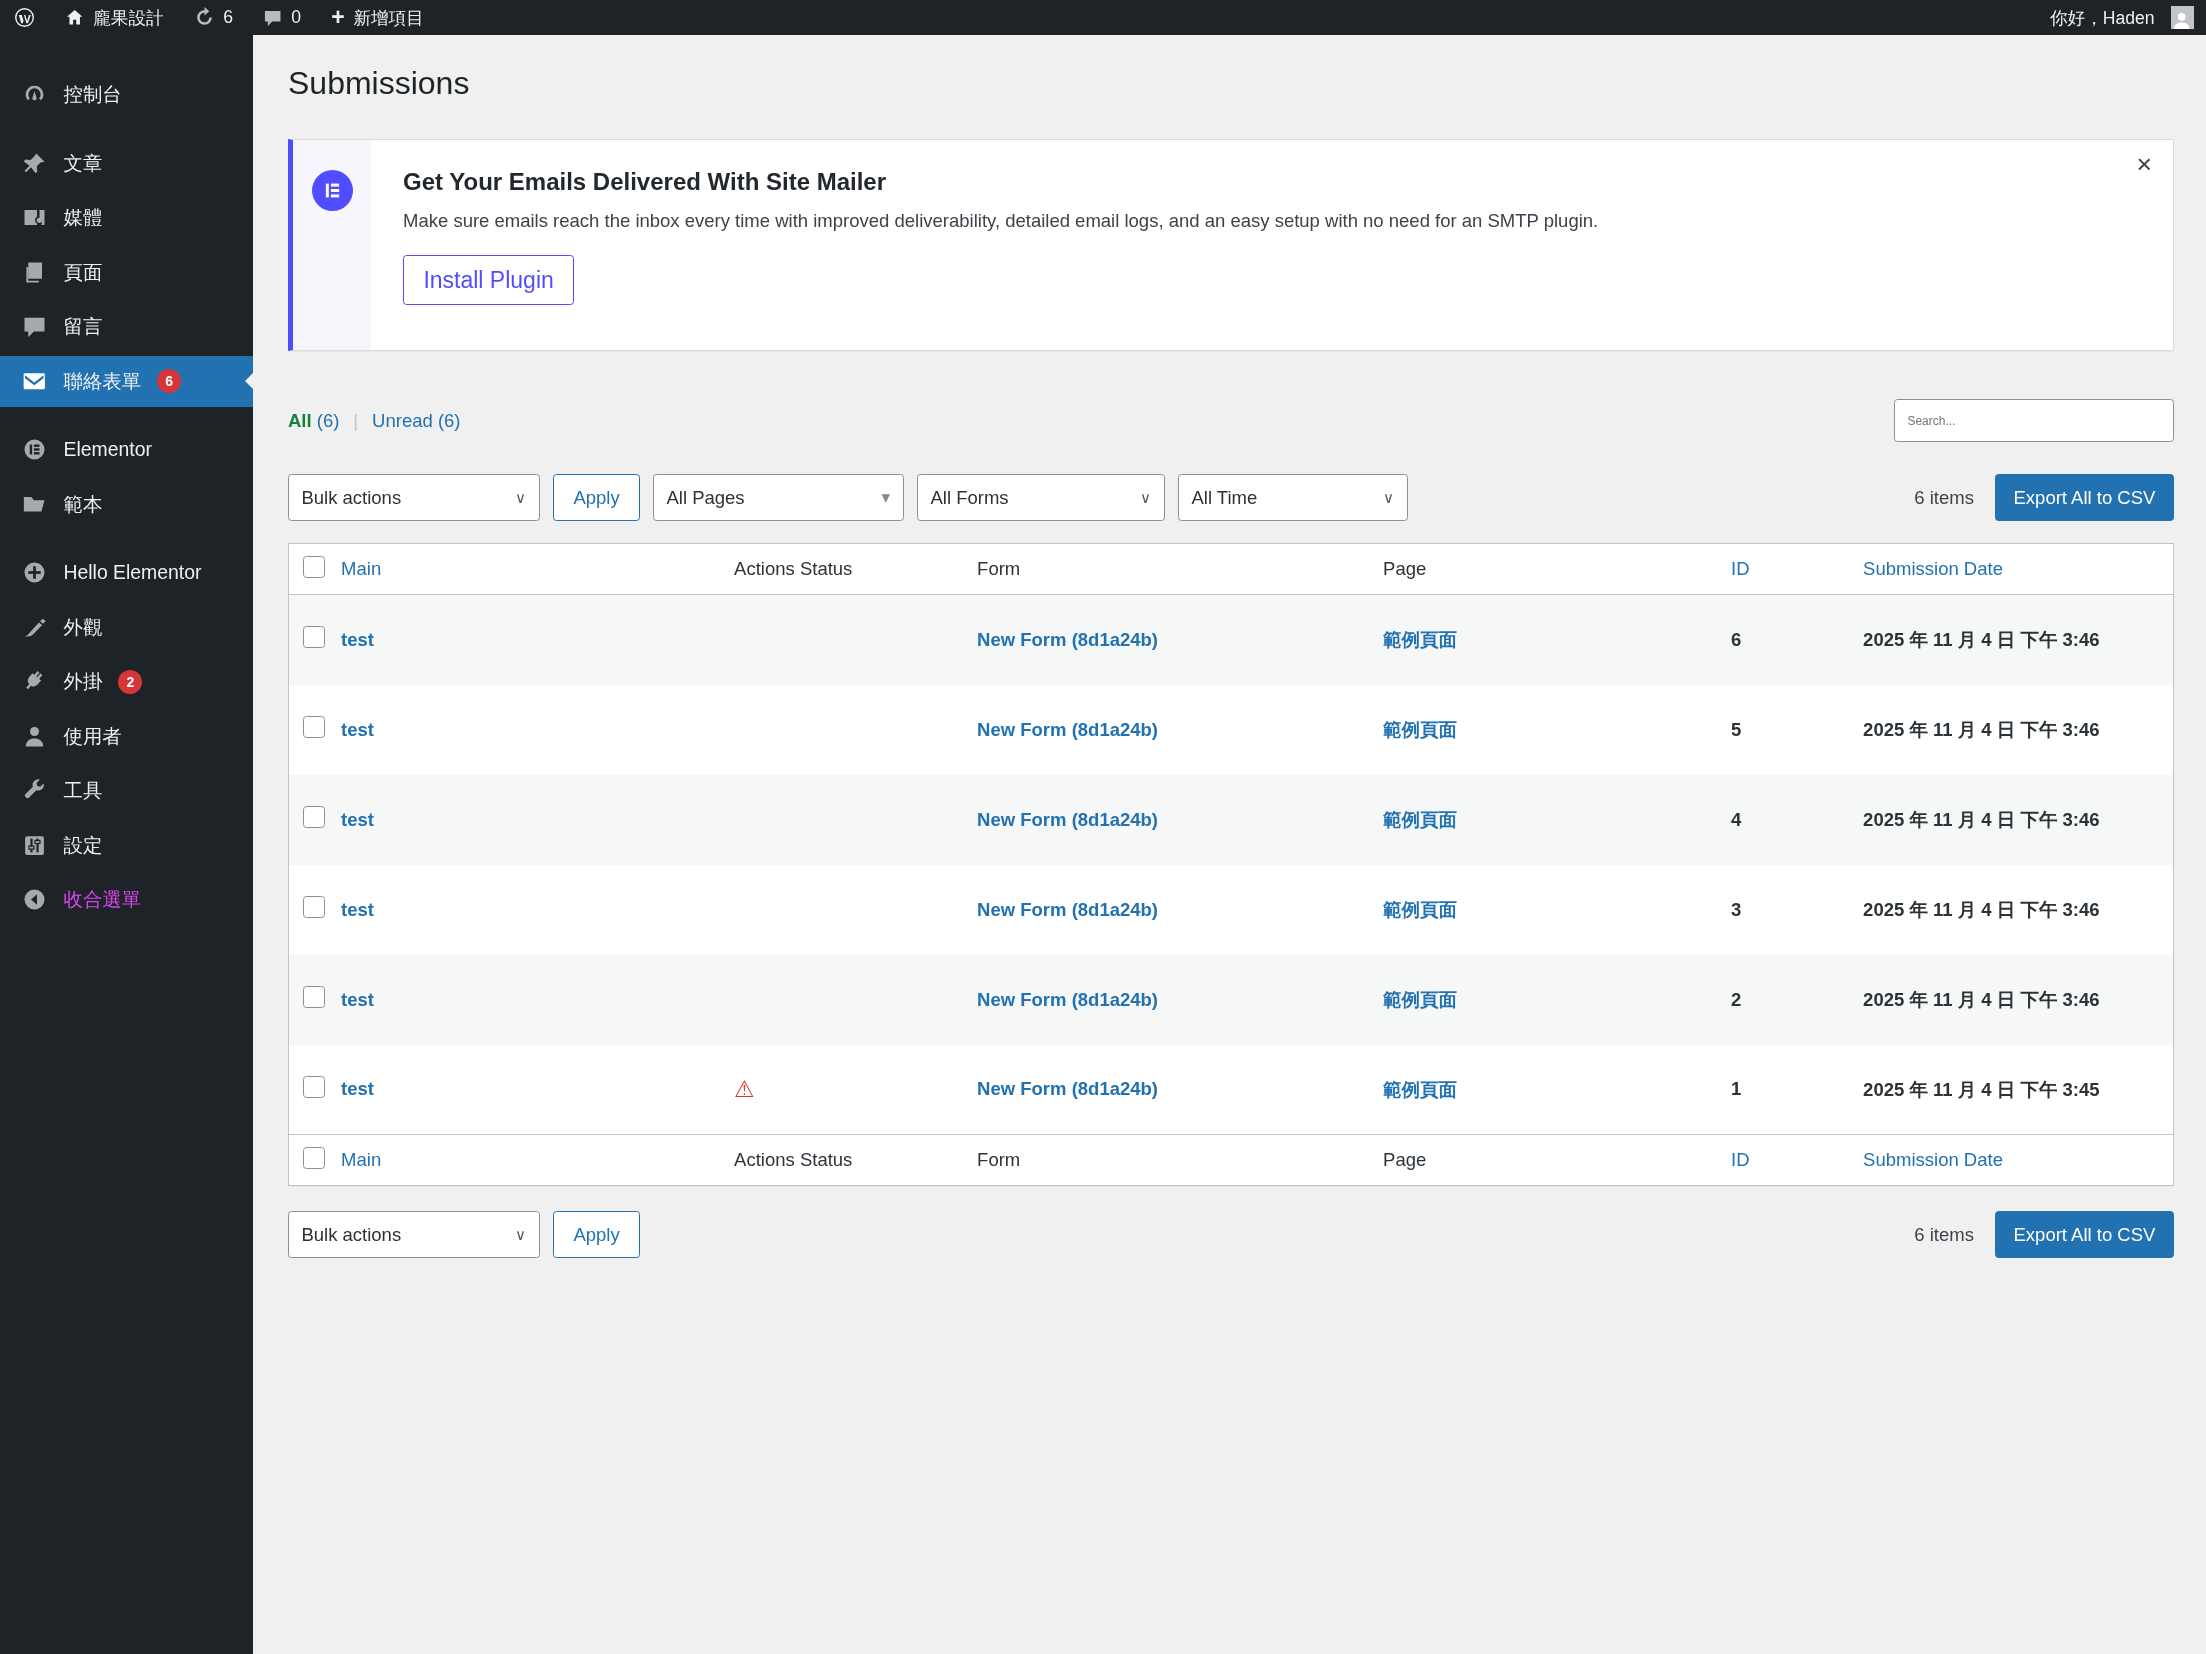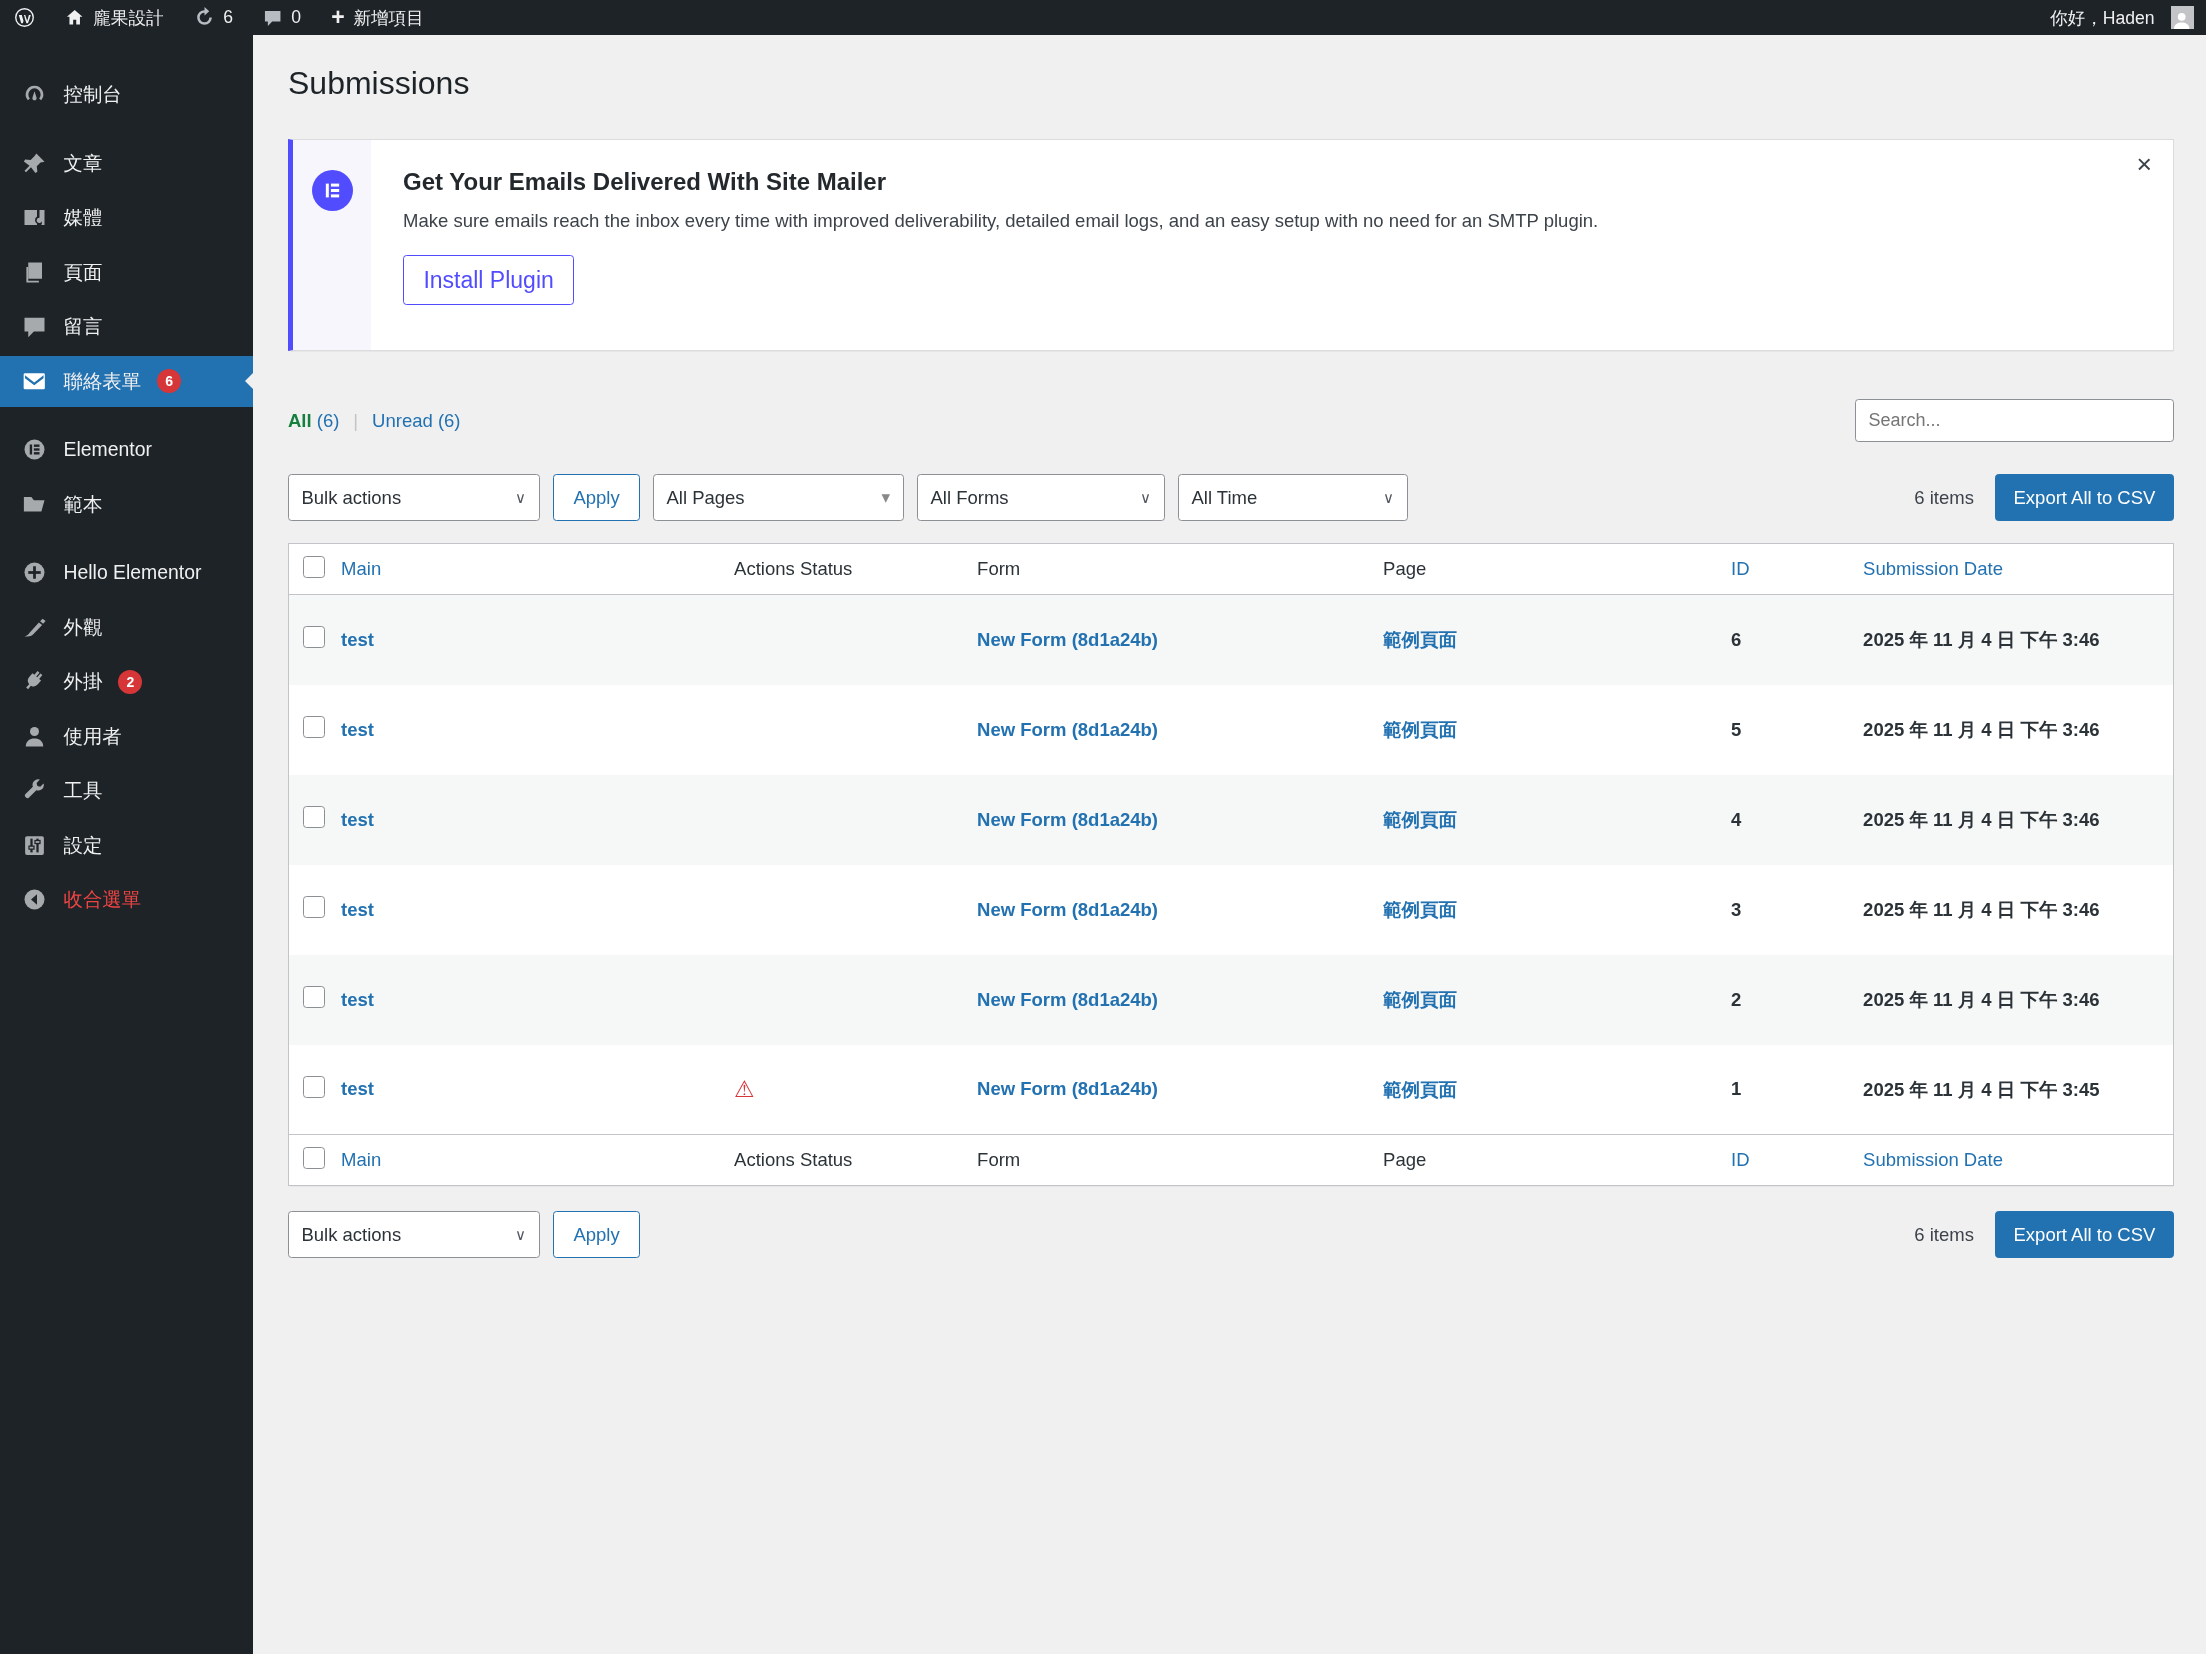--- a/index.html
+++ b/index.html
@@ -27,21 +27,21 @@
     font-size:19.4px; cursor:pointer; }
   .menu-item .mi-icon { width:26.5px; height:26.5px; display:flex; align-items:center; justify-content:center; }
   .menu-item .mi-icon svg { display:block; }
   .menu-item.sep { margin-top:17.6px; }
   .menu-item.active { background:#2271b1; }
   .menu-item.active::after { content:""; position:absolute; right:0; top:50%;
     margin-top:-8px; border:8px solid transparent; border-right-color:#f0f0f1; }
   .mi-badge { min-width:24px; height:24px; border-radius:12.4px; background:#d63638;
     color:#fff; font-size:14px; font-weight:700; display:inline-flex;
     align-items:center; justify-content:center; padding:0 6.2px; }
-  .menu-item.dim { color:#ef4444; }
+  .menu-item.dim { color:#d946ef; }
 
   
   .content { position:absolute; top:35px; left:253px; width:1953px; height:1619px;
     background:#f0f0f1; padding:0 32px 0 35px; }
   h1.page-title { font-size:32px; font-weight:400; color:#1d2327; margin:30px 0 0 0; }
 
   
   .banner { position:relative; margin-top:37px; background:#fff;
     border:0.9px solid #dcdcde; border-left:5.3px solid #524CFF; height:212px;
     display:flex; box-shadow:0 0.9px 0.9px rgba(0,0,0,.04); }
@@ -58,22 +58,22 @@
   .banner-close { position:absolute; top:10.6px; right:21px; font-size:26.5px;
     color:#3c434a; cursor:pointer; line-height:1; }
 
   
   .band { margin-top:48px; display:flex; align-items:center; justify-content:space-between; }
   .subsubsub { font-size:18.5px; color:#646970; }
   .subsubsub .cur { color:#15803d; font-weight:700; }
   .subsubsub .cnt { color:#2271b1; }
   .subsubsub a.lnk { color:#2271b1; }
   .subsubsub .bar { margin:0 8.8px; color:#c3c4c7; }
-  .search-input { width:319px; height:43px; border:0.9px solid #8c8f94; border-radius:3.5px;
-    font-size:18px; padding:0 12.4px; color:#2c3338; background:#fff; font-family:inherit;margin-left:32px; }
+  .search-input { width:280px; height:43px; border:0.9px solid #8c8f94; border-radius:3.5px;
+    font-size:12px; padding:0 12.4px; color:#2c3338; background:#fff; font-family:inherit;margin-left:32px; }
   .search-input::placeholder { color:#757575; }
 
   
   .toolbar { margin-top:32px; display:flex; align-items:center; }
   .toolbar.bottom { margin-top:25px; }
   .tgroup { display:flex; align-items:center; gap:13px; flex:1; }
   .select-wrap { position:relative; display:inline-block; }
   .select-wrap select { appearance:none; -webkit-appearance:none; height:47px;
     font-size:18.5px; color:#2c3338; background:#fff; border:0.9px solid #8c8f94;
     border-radius:3.5px; padding:0 41px 0 12.4px; font-family:inherit; cursor:pointer; }

